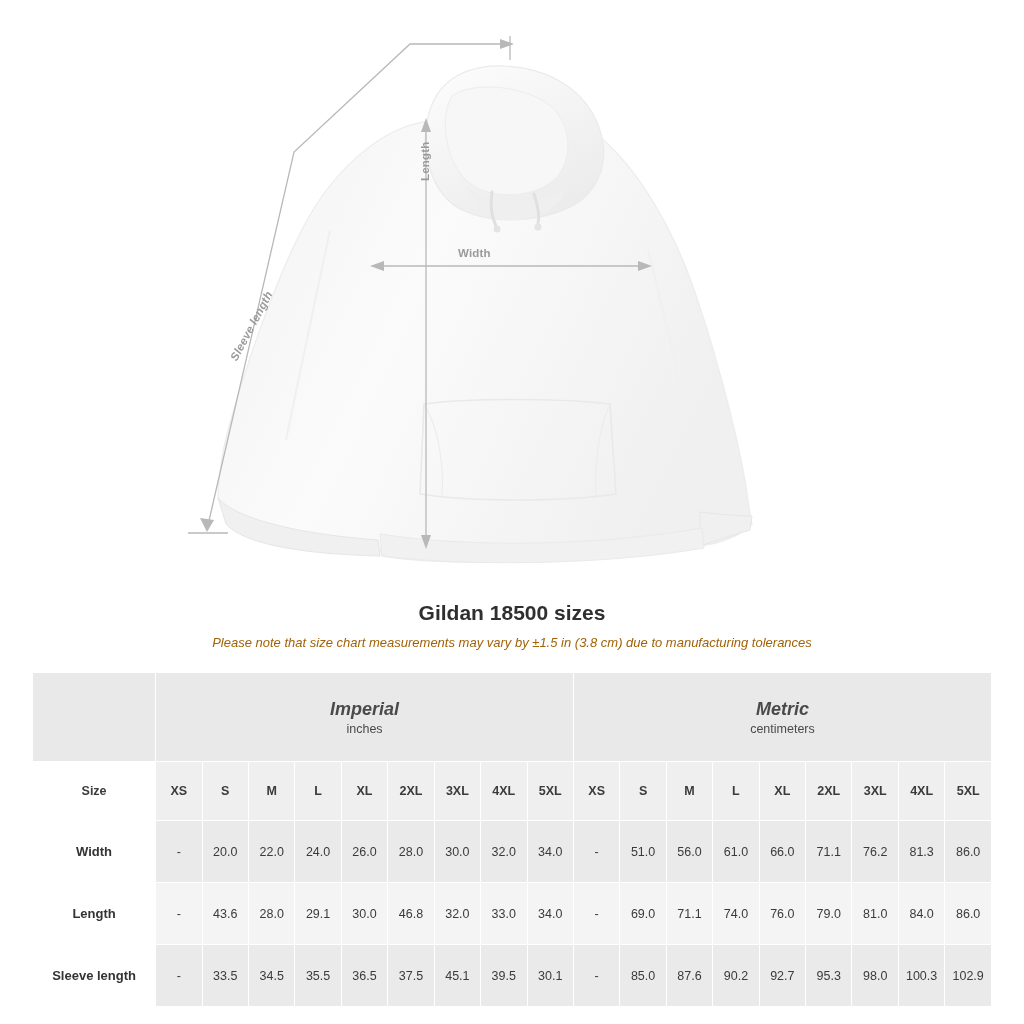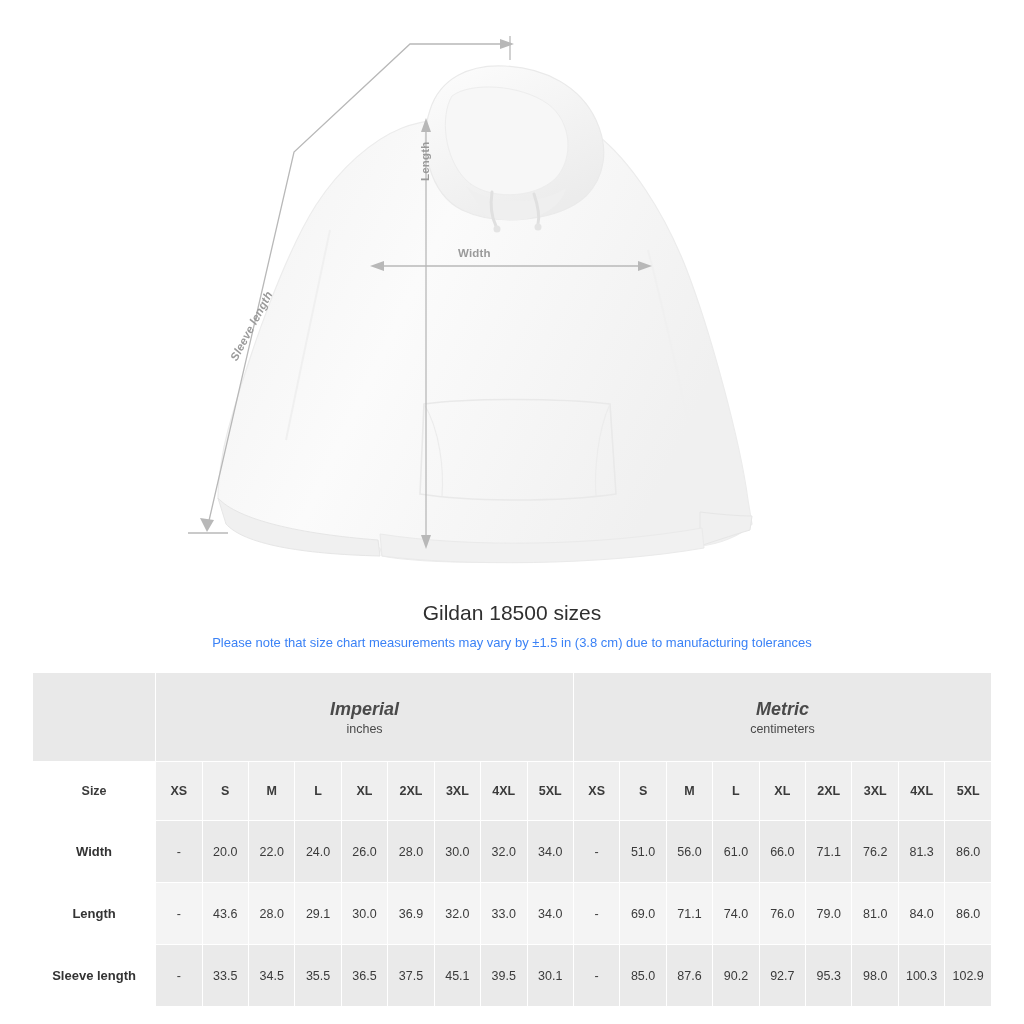--- a/index.html
+++ b/index.html
@@ -55,27 +55,28 @@
     font-style: italic;
   }
 
   
   .title-block {
     text-align: center;
     margin-top: 16px;
   }
   .chart-title {
     font-size: 21px;
-    font-weight: normal;
+    font-weight: bold;
     color: #2f2f2f;
     margin: 0;
   }
   .chart-note {
     font-size: 13px;
-    color: #3b82f6;
+    font-style: italic;
+    color: #a16207;
     margin: 10px 0 0 0;
   }
 
   
   .table-wrap {
     margin: 22px 32px 0 32px;
   }
   table.sizes {
     border-collapse: collapse;
     width: 960px;
@@ -314,21 +315,21 @@
         <td>86.0</td>
       </tr>
 
       <tr class="data-row plain">
         <td class="rowhead">Length</td>
         <td>-</td>
         <td>43.6</td>
         <td>28.0</td>
         <td>29.1</td>
         <td>30.0</td>
-        <td>36.9</td>
+        <td>46.8</td>
         <td>32.0</td>
         <td>33.0</td>
         <td>34.0</td>
         <td>-</td>
         <td>69.0</td>
         <td>71.1</td>
         <td>74.0</td>
         <td>76.0</td>
         <td>79.0</td>
         <td>81.0</td>

